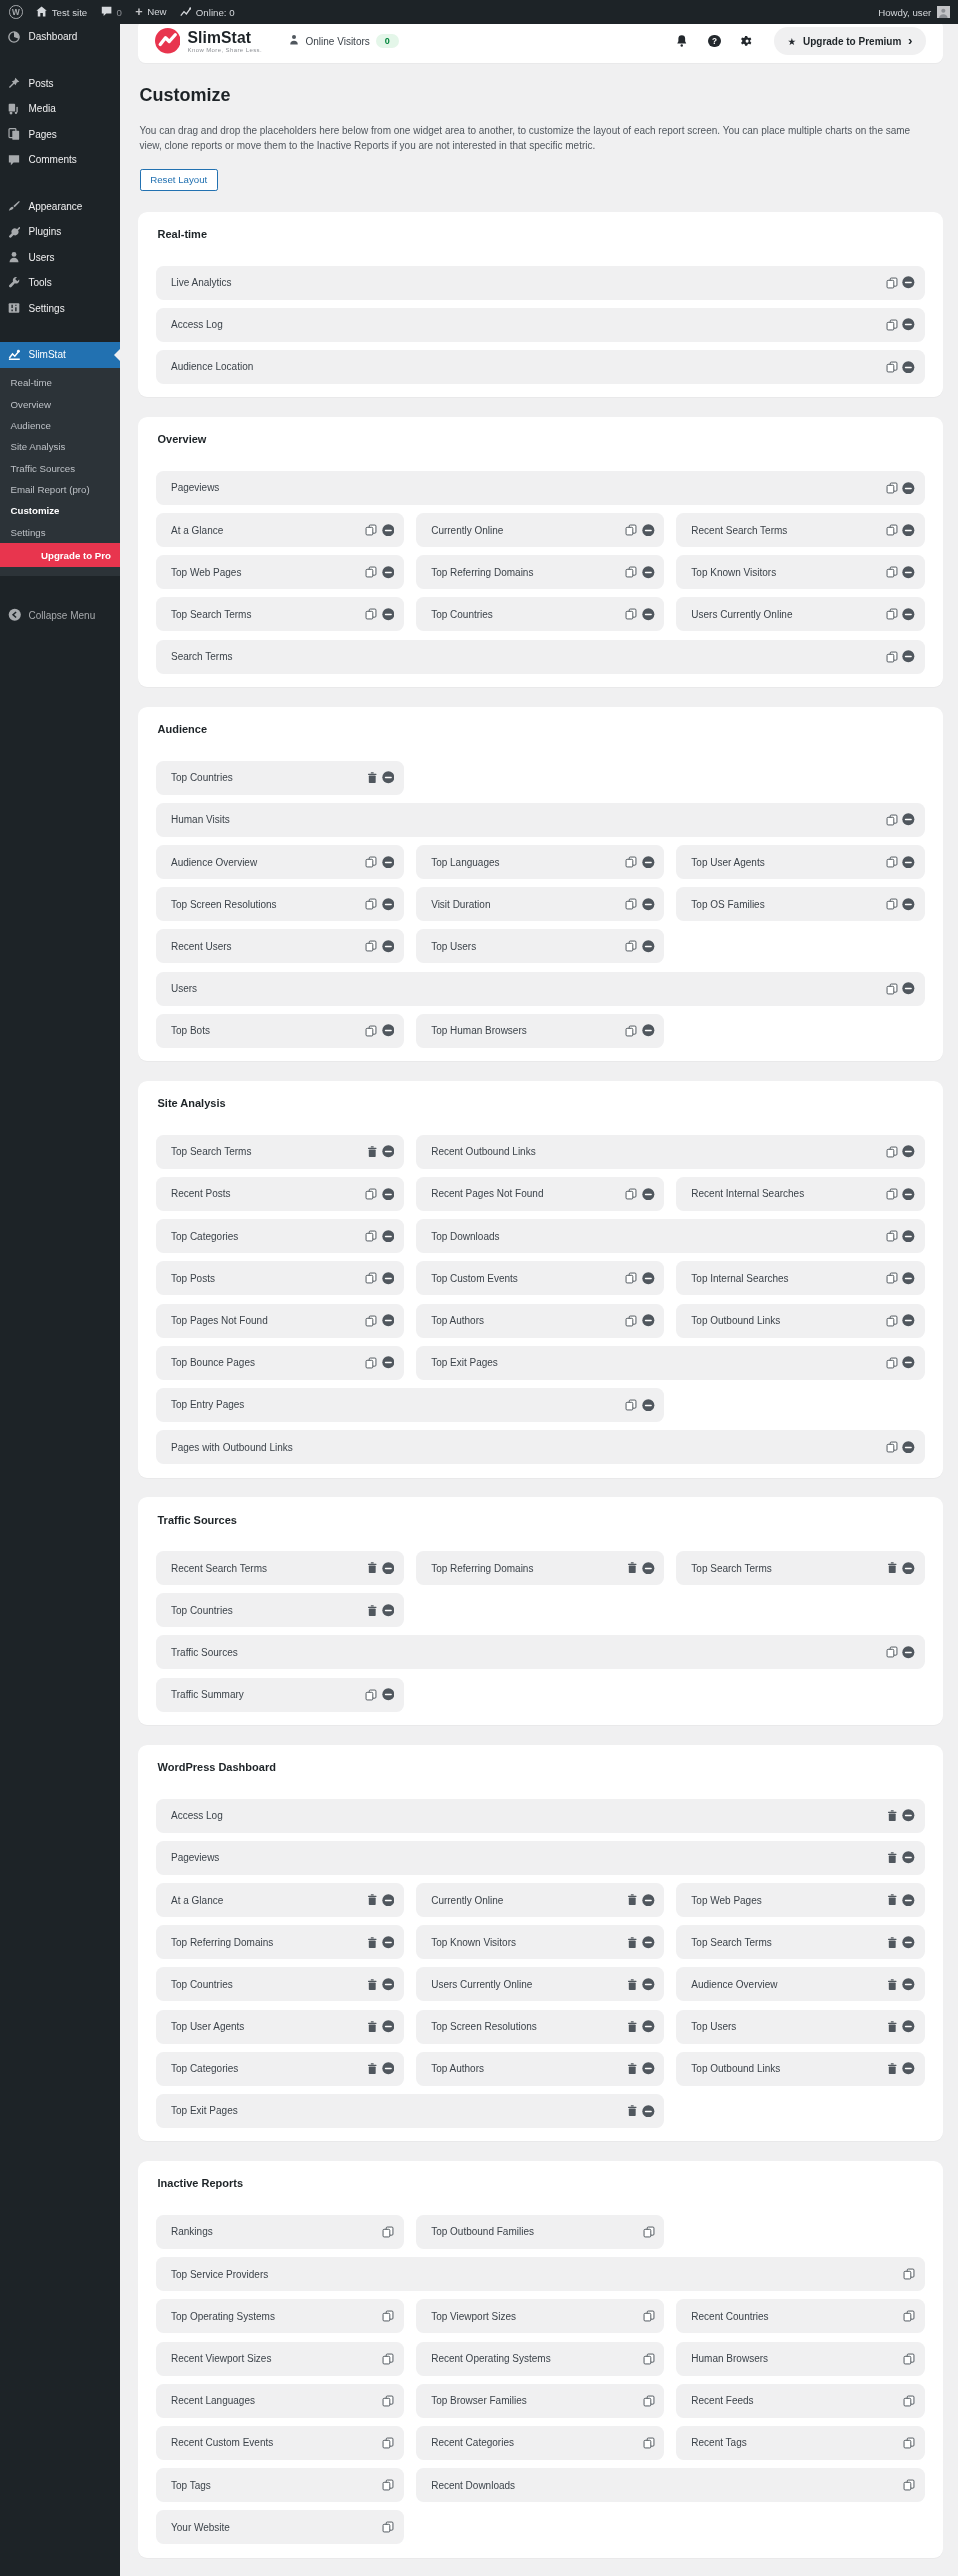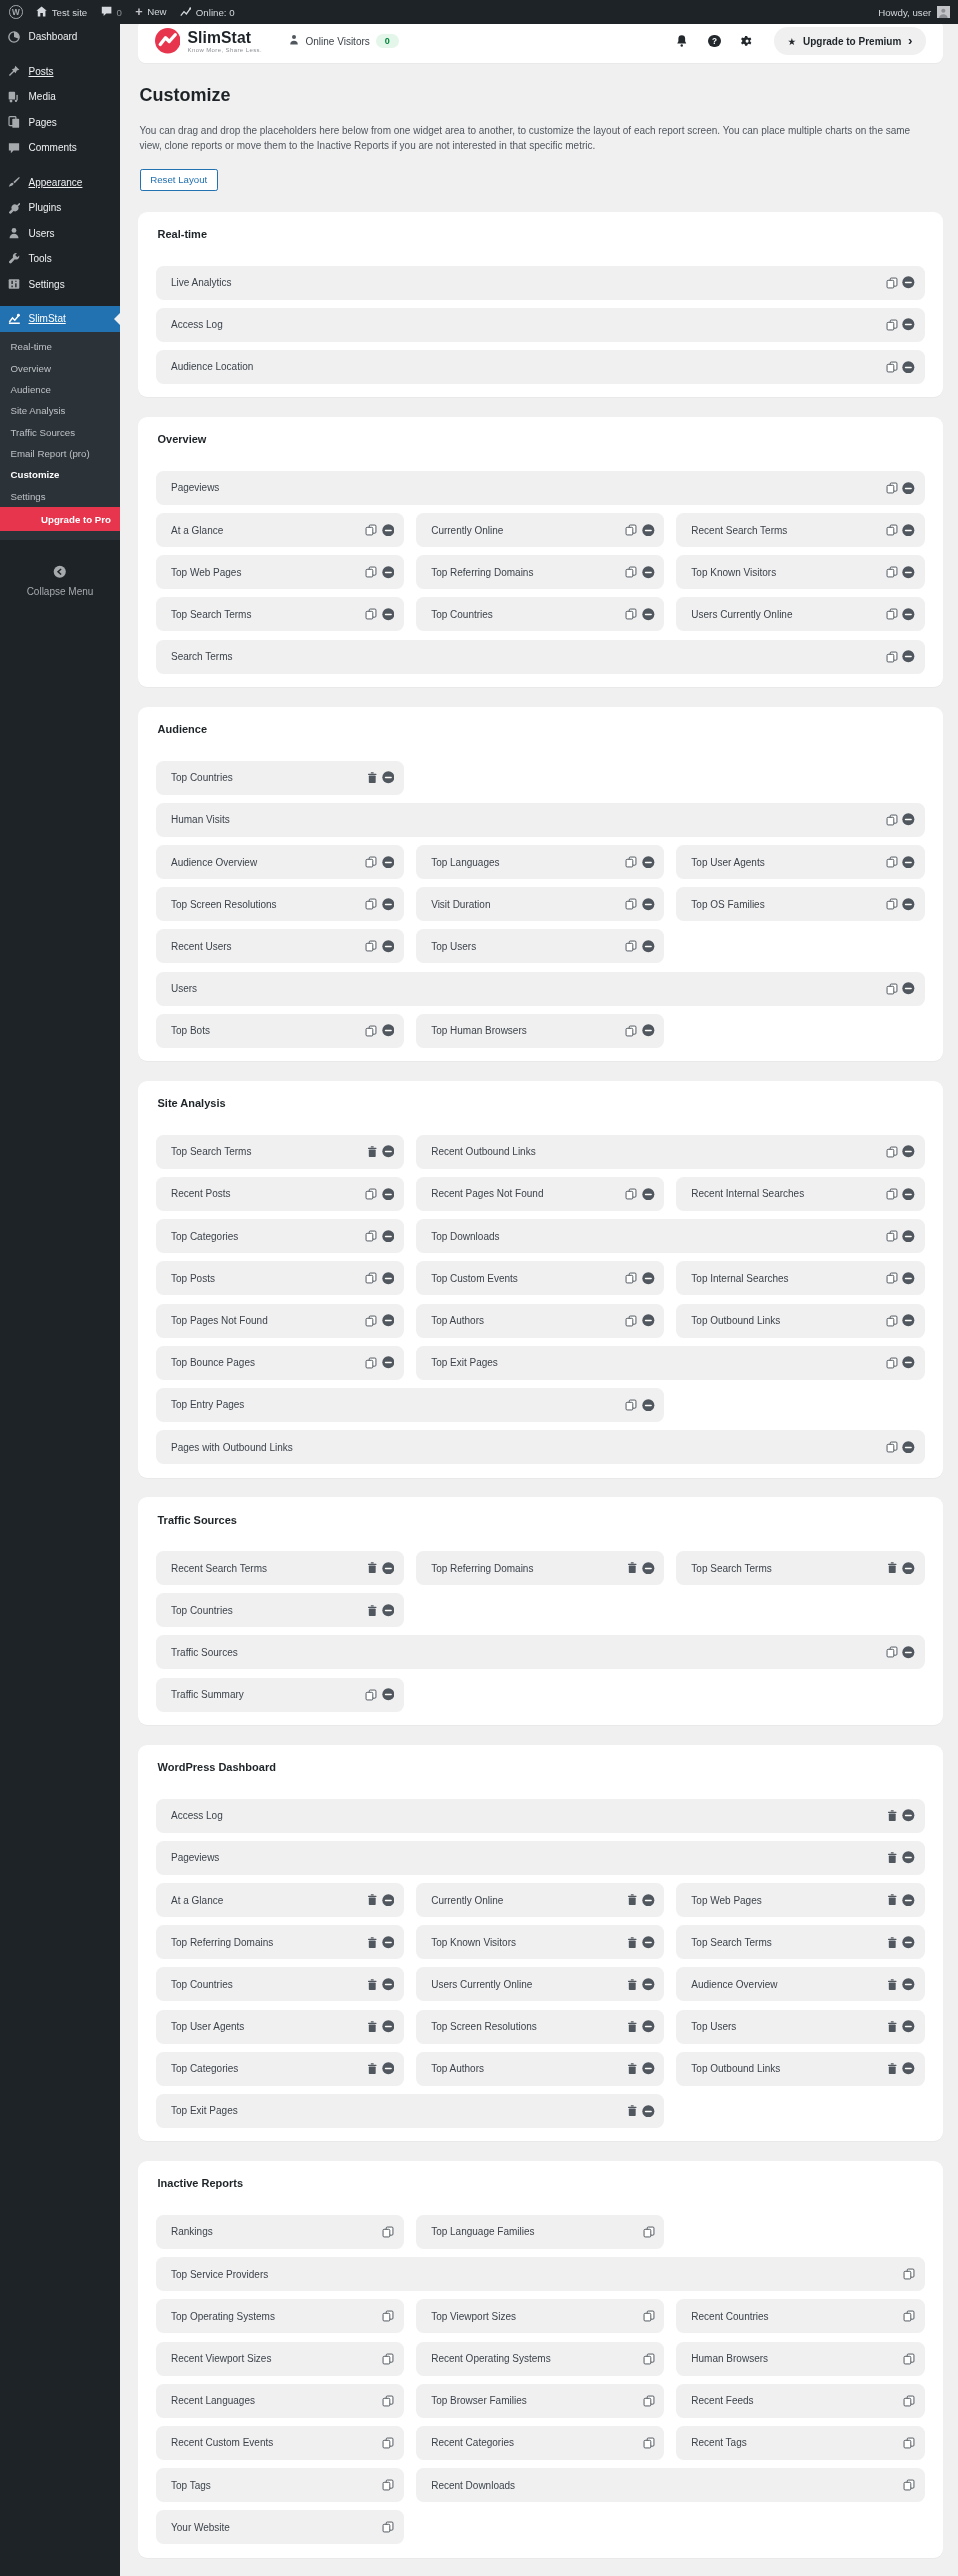--- a/index.html
+++ b/index.html
@@ -30,36 +30,36 @@
   
   #sidebar {
     position:absolute; top:24px; left:0; width:120px; bottom:0;
     background:#1d2327; color:#f0f0f1; font-size:10px; z-index:40;
   }
   .menu-item {
     display:flex; align-items:center; gap:7.5px; padding:6px 7.5px 6px 7.5px;
     color:#f0f0f1; cursor:pointer; min-height:25.5px;
   }
   .menu-item .mi-icon { width:13.5px; display:flex; justify-content:center; color:#a7aaad; }
-  .menu-item.gap-before { margin-top:9px;text-decoration:underline; }
+  .menu-item.gap-before { margin-top:21px; }
   .menu-item.active-blue { background:#2271b1; color:#fff; position:relative; }
   .menu-item.active-blue .mi-icon { color:#fff; }
   .menu-item.active-blue::after {
     content:""; position:absolute; right:0; top:50%; margin-top:-6px;
     border-top:6px solid transparent; border-bottom:6px solid transparent;
     border-right:6px solid #f0f0f1;
   }
   .submenu { background:#2c3338; padding:4.5px 0 9px; }
   .submenu-item {
     display:block; padding:5.2px 9px 5.2px 10.5px; color:#bdc1c6;
     font-size:9.7px; cursor:pointer;
   }
   .submenu-item.current { color:#fff; font-weight:bold; }
   .submenu-item.pro-red { background:#e8354e; color:#fff; font-weight:bold; padding-top:6.7px; padding-bottom:6.7px;text-align:right; }
-  .collapse-item { margin-top:19px; color:#a7aaad;flex-direction:column; }
+  .collapse-item { margin-top:26px; color:#a7aaad; }
   
   #content { margin-left:120px; padding:19.5px 16.5px 19.5px 18px; }
   .topcard {
     background:#fff; border-radius:7.5px; height:43px; display:flex;
     align-items:center; padding:0 16.5px; box-shadow:0 0.7px 0.7px rgba(0,0,0,.03);
   }
   .brand-logo { width:25.5px; height:25.5px; margin-right:7.5px; }
   .brand-text { display:flex; flex-direction:column; margin-right:25.5px; }
   .brand-name { font-size:15.7px; font-weight:bold; color:#1d2327; letter-spacing:0.1px; }
   .brand-tagline { font-size:6px; color:#8c8f94; letter-spacing:0.4px; margin-top:0.7px; }
@@ -1545,21 +1545,21 @@
             <span class="row-icons">
               <span class="ricon">
                 <svg width="12" height="12" viewBox="0 0 16 16">
                   <rect x="5.6" y="1.4" width="9" height="10.8" rx="1.4" fill="#fff" stroke="currentColor" stroke-width="1.3"></rect>
                   <rect x="1.4" y="4.4" width="9" height="10.2" rx="1.4" fill="#fff" stroke="currentColor" stroke-width="1.3"></rect>
                 </svg>
               </span>
             </span>
           </div>
           <div class="rowp s1">
-            <span class="row-label">Top Language Families</span>
+            <span class="row-label">Top Outbound Families</span>
             <span class="row-icons">
               <span class="ricon">
                 <svg width="12" height="12" viewBox="0 0 16 16">
                   <rect x="5.6" y="1.4" width="9" height="10.8" rx="1.4" fill="#fff" stroke="currentColor" stroke-width="1.3"></rect>
                   <rect x="1.4" y="4.4" width="9" height="10.2" rx="1.4" fill="#fff" stroke="currentColor" stroke-width="1.3"></rect>
                 </svg>
               </span>
             </span>
           </div>
           <div class="rowp s3">

